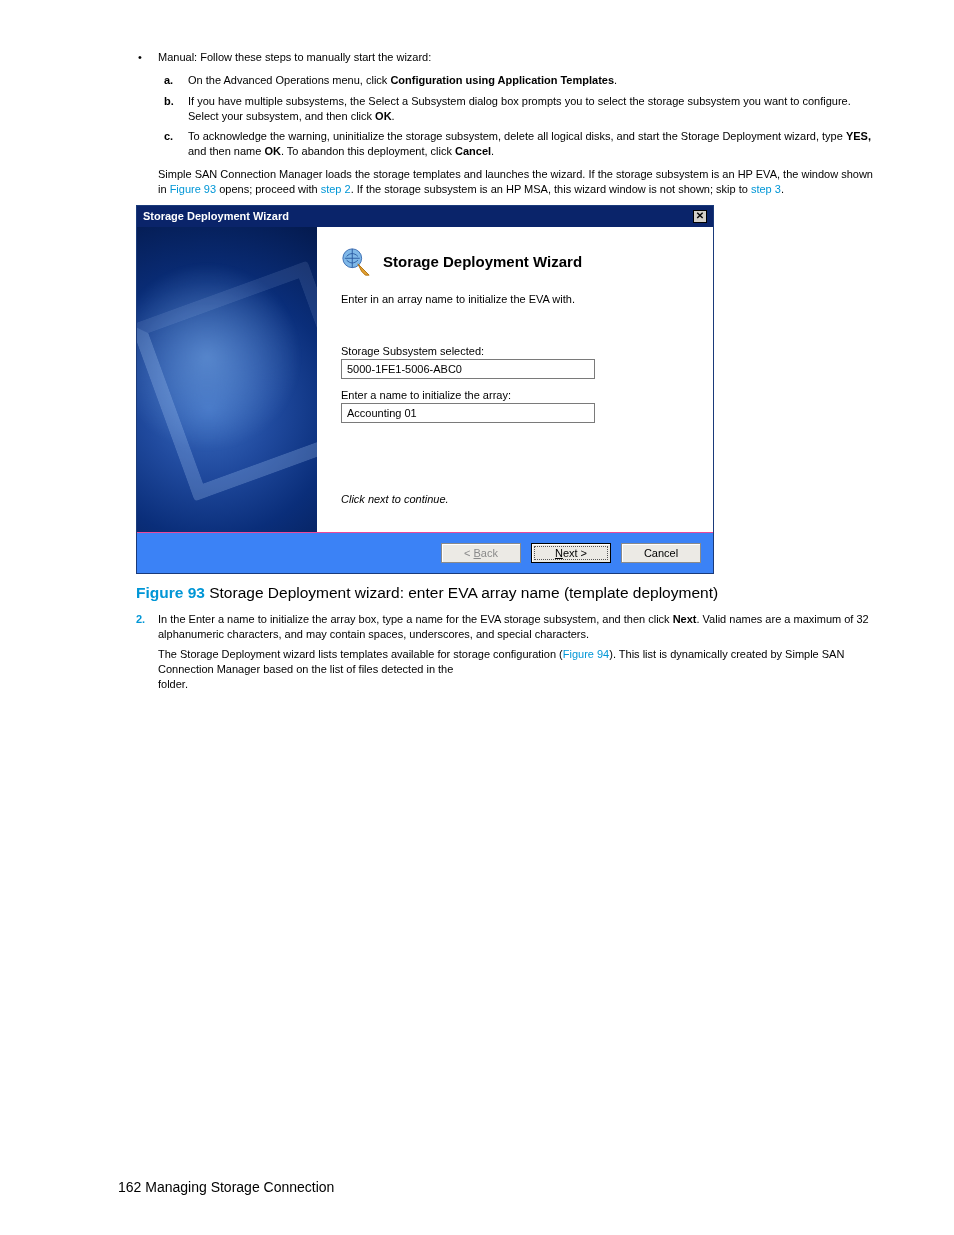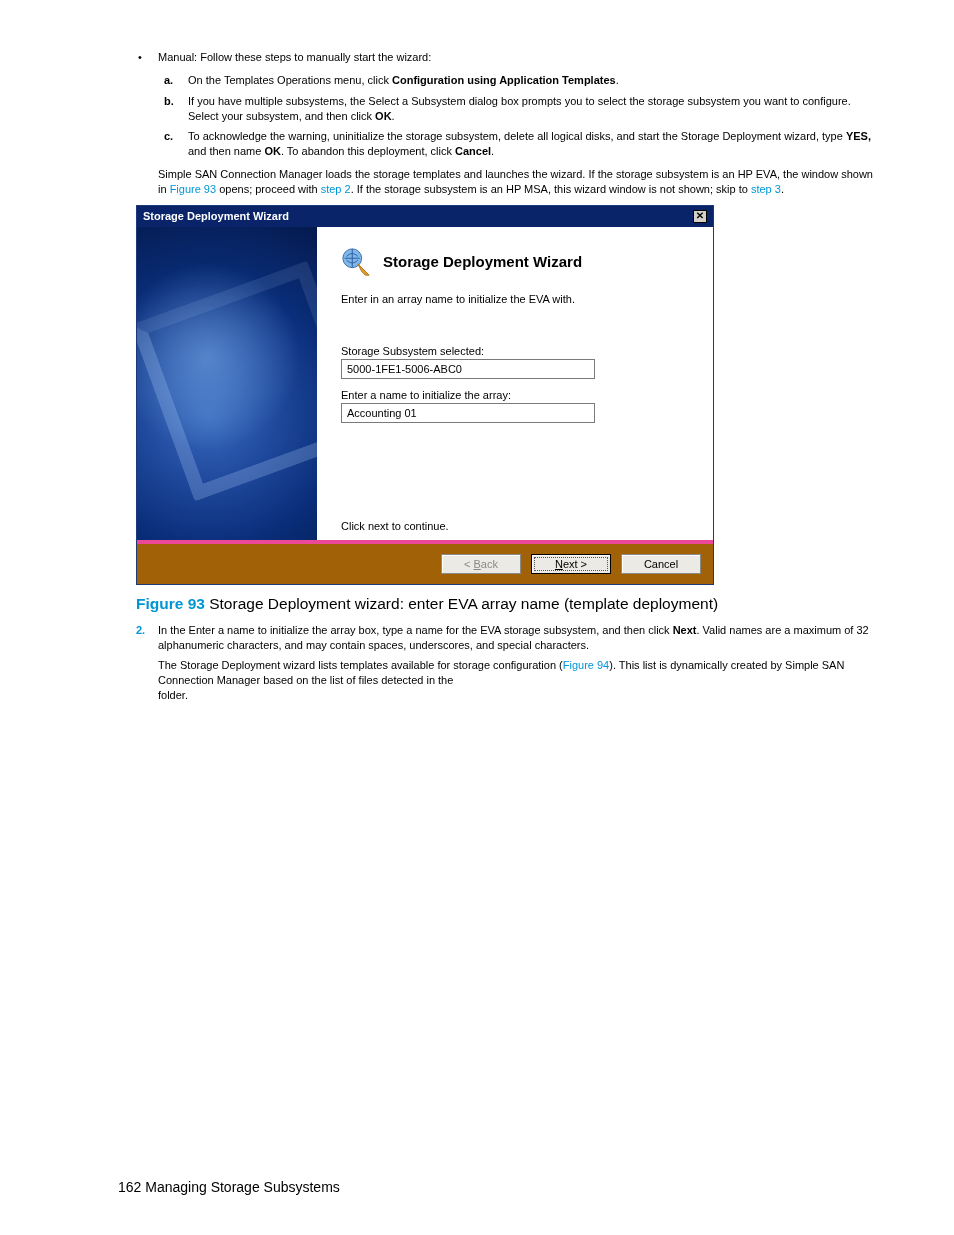--- a/index.html
+++ b/index.html
@@ -158,24 +158,24 @@
   .wiz-label { margin: 6px 0 2px 0; }
   .wiz-input {
     width: 254px;
     border: 1px solid #7a7a7a;
     background: #fff;
     padding: 3px 5px;
     font-size: 11px;
     font-family: Tahoma, Arial, sans-serif;
     box-sizing: border-box;
   }
-  .wiz-continue { margin-top: 97px; }
+  .wiz-continue { margin-top: 70px; font-style: italic; }
   .wiz-footer {
-    background: #a16207;
-    border-top: 4px solid #ec4899;
+    background: #3b82f6;
+    border-top: 1px solid #ec4899;
     padding: 10px 12px;
     display: flex;
     justify-content: flex-end;
     gap: 10px;
   }
   .wiz-btn {
     min-width: 62px;
     padding: 3px 8px;
     background: #eceae5;
     border: 1px solid #8a8a8a;
@@ -194,21 +194,21 @@
 
 <div class="page">
 
   <ul class="bullet">
     <li class="body-text">Manual: Follow these steps to manually start the wizard:</li>
   </ul>
 
   <ol class="alpha">
     <li class="body-text">
       <span class="marker">a.</span>
-      <span>On the Templates Operations menu, click </span><b>Configuration using Application Templates</b><span>.</span>
+      <span>On the Advanced Operations menu, click </span><b>Configuration using Application Templates</b><span>.</span>
     </li>
     <li class="body-text">
       <span class="marker">b.</span>
       <span>If you have multiple subsystems, the Select a Subsystem dialog box prompts you to select the storage subsystem you want to configure. Select your subsystem, and then click </span><b>OK</b><span>.</span>
     </li>
     <li class="body-text">
       <span class="marker">c.</span>
       <span>To acknowledge the warning, uninitialize the storage subsystem, delete all logical disks, and start the Storage Deployment wizard, type </span><b>YES,</b><span> and then name </span><b>OK</b><span>. To abandon this deployment, click </span><b>Cancel</b><span>.</span>
     </li>
   </ol>
@@ -260,16 +260,16 @@
       <span class="marker">2.</span>
       <span>In the Enter a name to initialize the array box, type a name for the EVA storage subsystem, and then click </span><b>Next</b><span>. Valid names are a maximum of 32 alphanumeric characters, and may contain spaces, underscores, and special characters.</span>
       <div class="para-block">
         <span>The Storage Deployment wizard lists templates available for storage configuration (</span><span class="link">Figure 94</span><span>). This list is dynamically created by Simple SAN Connection Manager based on the list of files detected in the </span>
         <div style="text-align:left"> folder.</div>
       </div>
     </li>
   </ol>
 
   <div class="footer">
-    <span>162</span><span>   Managing Storage Subsystems</span>
+    <span>162</span><span>   Managing Storage Connection</span>
   </div>
 
 </div>
 
 </body></html>

